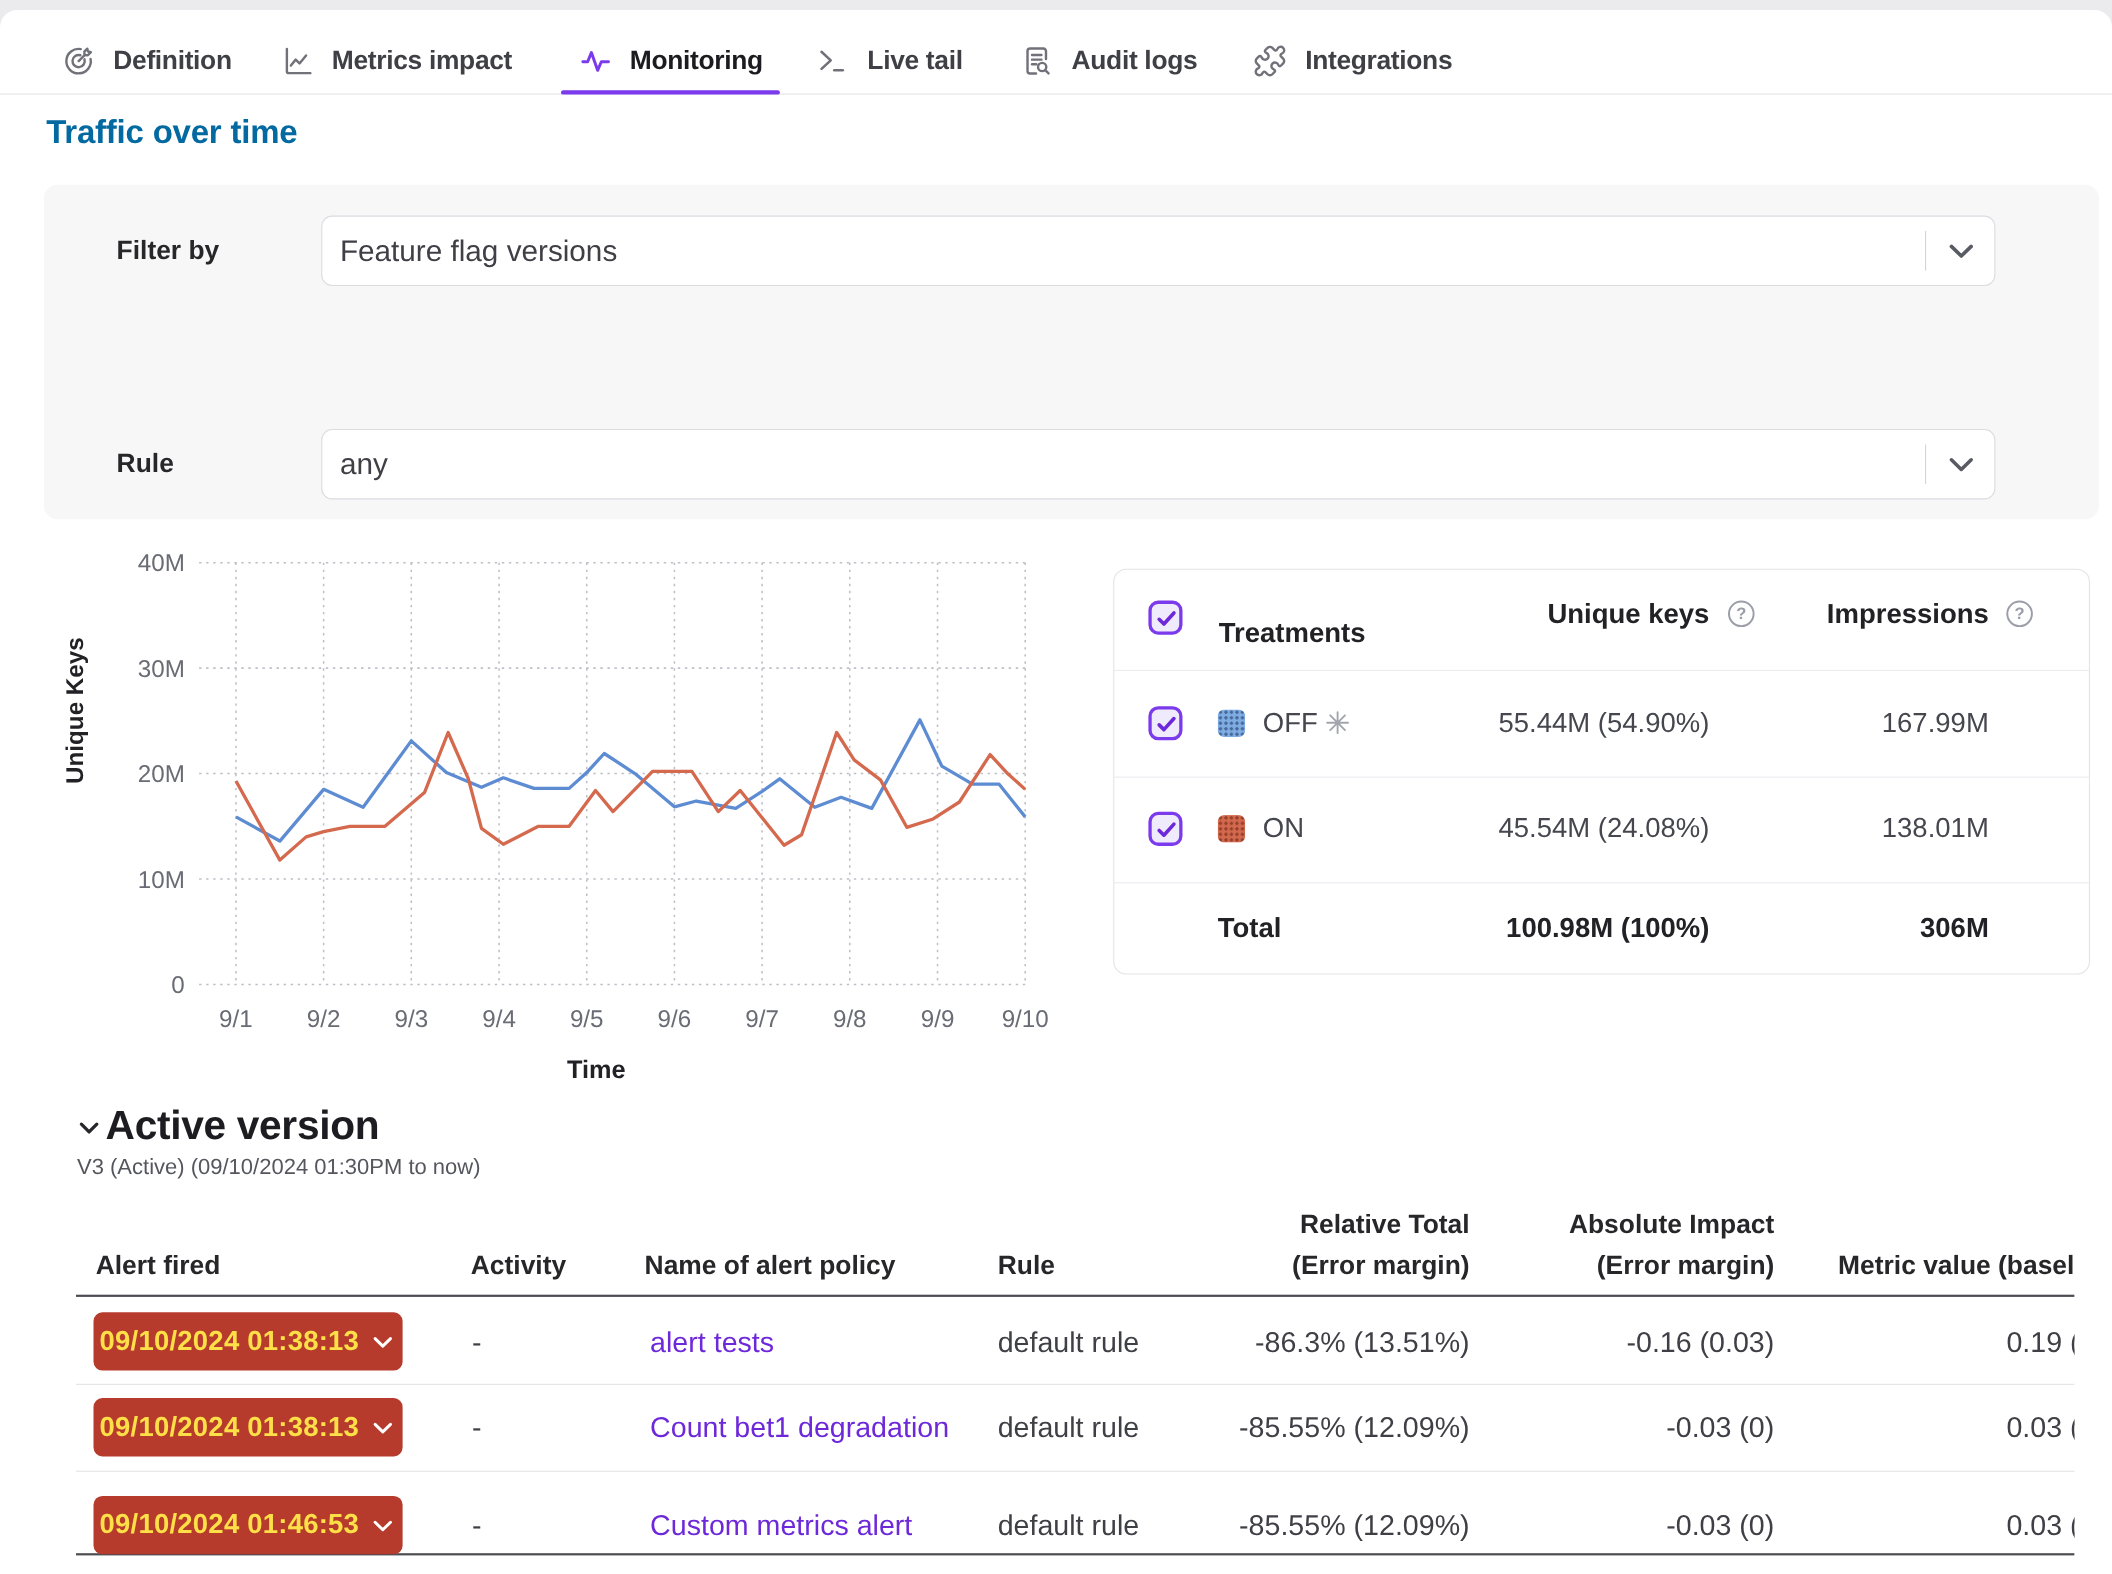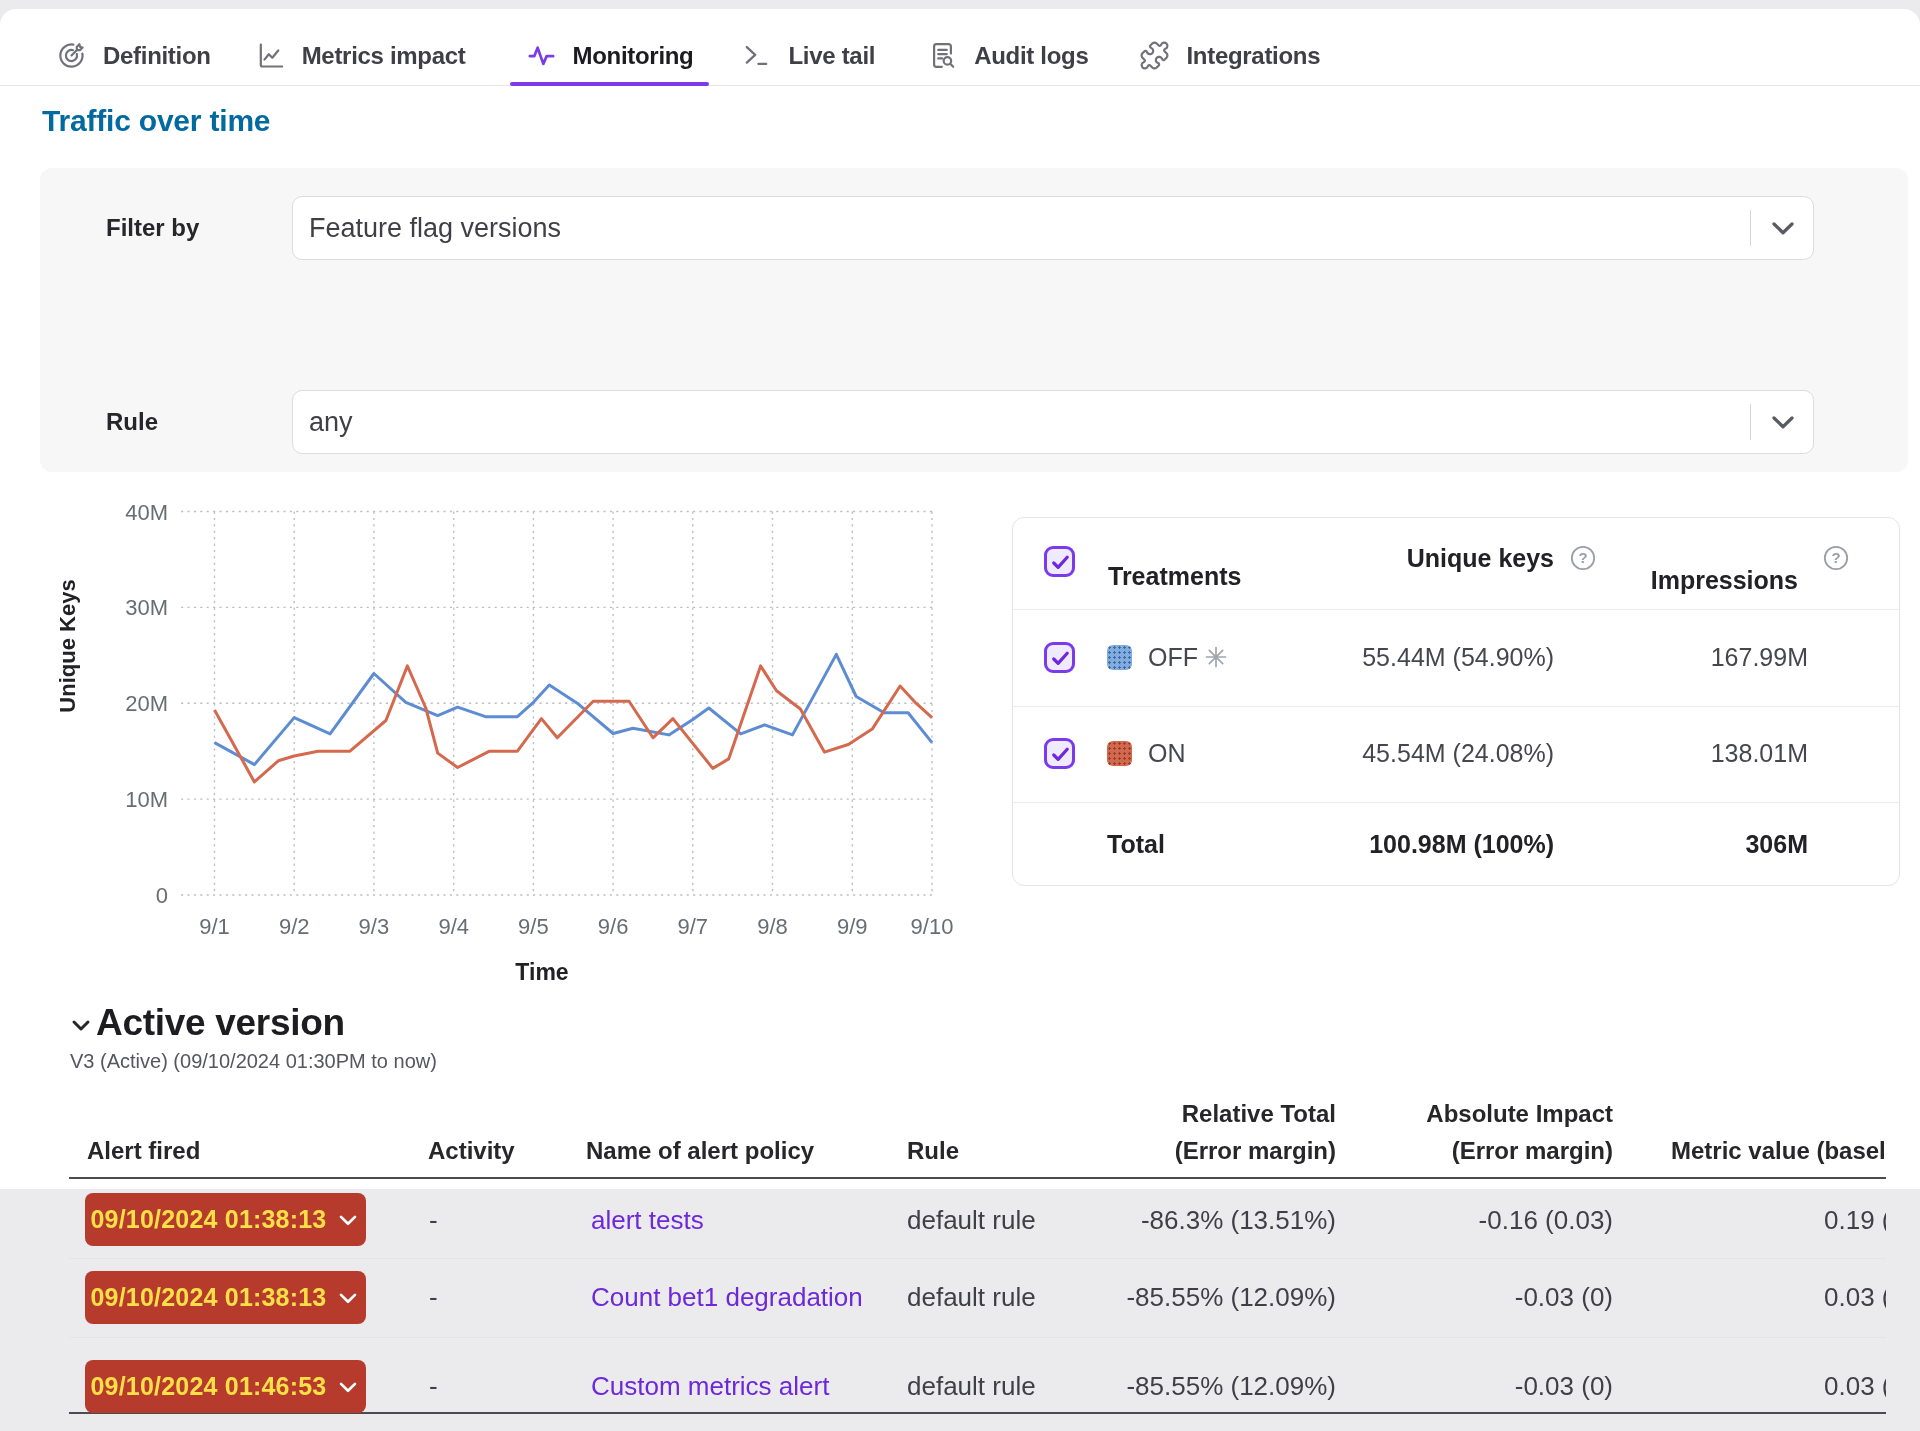--- a/index.html
+++ b/index.html
@@ -1,18 +1,18 @@
 <!DOCTYPE html>
 <html><head>
 <meta charset="utf-8">
 <style>
 * { margin:0; padding:0; box-sizing:border-box; }
 html,body { width:1920px; height:1431px; overflow:hidden; background:#ebebee;
   font-family:"Liberation Sans", sans-serif; -webkit-font-smoothing:antialiased; }
-.card { position:absolute; left:0; top:9px; width:1920px; height:1180px;
+.card { position:absolute; left:0; top:9px; width:1920px; height:1422px;
   background:#fff; border-radius:16px 16px 0 0; }
 
 .tabs { position:absolute; left:40px; top:0; height:93px; display:flex; }
 .tab { display:flex; align-items:center; gap:16px; padding:0 16px; margin-right:23px;
   font-size:24px; font-weight:bold; color:#3f3f46; position:relative; letter-spacing:-0.3px;}
 .tab svg { display:block; }
 .tab.active { color:#1b1b20; }
 .tab.active::after { content:""; position:absolute; left:0; right:0; bottom:16px;
   height:4px; background:#7c3aed; border-radius:2px; }
 .tabbar { position:absolute; left:0; top:0; width:1920px; height:77px;
@@ -187,21 +187,21 @@
       </div>
     <div class="lg-cb" style="top:220px;">
         <svg width="23" height="23" viewBox="0 0 24 24" fill="none">
           <path d="M5 12.5l4.5 4.5L19 6.5" stroke="#6d28d9" stroke-width="3.4" stroke-linecap="round" stroke-linejoin="round"></path>
         </svg>
       </div>
     <div class="sw b" style="top:127px;"></div>
     <div class="sw r" style="top:223px;"></div>
     <div class="lg-t hd" style="left:95px;top:44px;">Treatments</div>
     <div class="lg-t hd rr" style="right:345px;top:26px;">Unique keys</div>
-    <div class="lg-t hd rr" style="right:101px;top:26px;margin-top:22px;">Impressions</div>
+    <div class="lg-t hd rr" style="right:91px;top:26px;">Impressions</div>
     <svg width="26" height="26" viewBox="0 0 26 26" style="position:absolute;top:27px;left:557px;">
         <circle cx="13" cy="13" r="11.2" fill="none" stroke="#9b9ea8" stroke-width="1.8"></circle>
         <text x="13" y="18" text-anchor="middle" font-size="15" font-weight="bold" fill="#9b9ea8" font-family="Liberation Sans">?</text>
       </svg>
     <svg width="26" height="26" viewBox="0 0 26 26" style="position:absolute;top:27px;left:810px;">
         <circle cx="13" cy="13" r="11.2" fill="none" stroke="#9b9ea8" stroke-width="1.8"></circle>
         <text x="13" y="18" text-anchor="middle" font-size="15" font-weight="bold" fill="#9b9ea8" font-family="Liberation Sans">?</text>
       </svg>
     <svg width="24" height="24" viewBox="0 0 24 24" style="position:absolute;left:191px;top:127px;" stroke="#a2a5ad" stroke-width="1.7" stroke-linecap="round">
         <path d="M12 2.5v19M2.5 12h19M5.3 5.3l13.4 13.4M18.7 5.3L5.3 18.7"></path>

